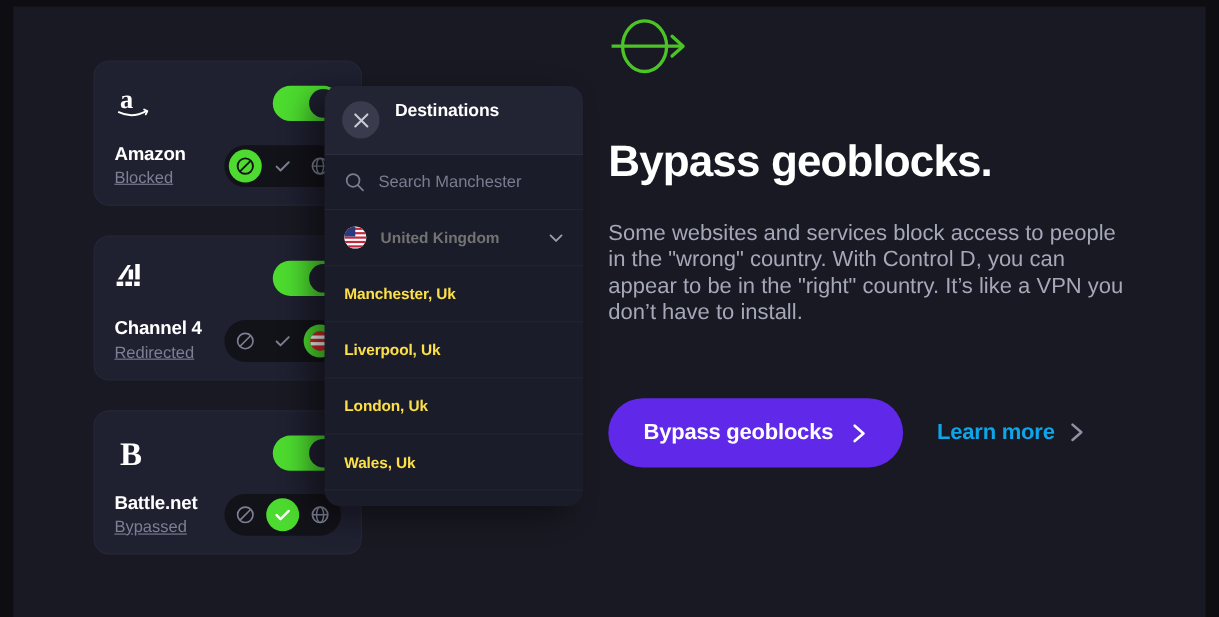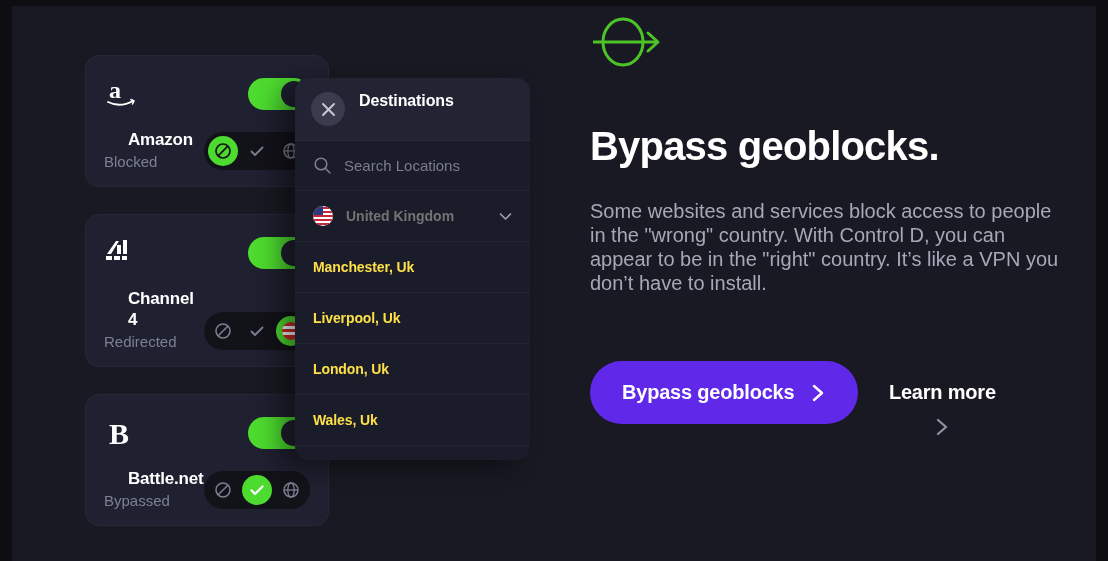--- a/index.html
+++ b/index.html
@@ -80,27 +80,27 @@
     justify-content: space-between;
     margin-top: 13px;
   }
 
   .card-name {
     font-size: 17px;
     font-weight: bold;
     color: #ffffff;
     letter-spacing: -0.2px;
     line-height: 1.25;
-    margin-left: 24px;
   }
   .card-status {
     font-size: 15px;
     color: #7d8094;
     margin-top: 2px;
     line-height: 1.3;
+    text-decoration: underline;
   }
 
   .actions {
     display: flex;
     align-items: center;
     background: #121219;
     border-radius: 20px;
     height: 38px;
     padding: 0 4px;
     gap: 4px;
@@ -199,21 +199,21 @@
     color: #fde047;
     border-bottom: 1px solid #242534;
     letter-spacing: -0.1px;
   }
   .loc-row:last-child { border-bottom: none; }
   .loc-tail { height: 14px; }
 
   
   #hero {
     position: absolute;
-    left: 578px;
+    left: 541px;
     top: 10px;
     width: 500px;
   }
 
   .hero-logo { margin-bottom: 52px; }
 
   .hero-title {
     font-size: 40px;
     font-weight: bold;
     color: #ffffff;
@@ -239,30 +239,28 @@
     font-weight: bold;
     padding: 20px 32px;
     border-radius: 32px;
     border: none;
     letter-spacing: -0.2px;
     cursor: pointer;
   }
 
   .learn {
     display: inline-flex;
-    align-items: center;
     gap: 12px;
     margin-top: 48px;
     margin-left: 26px;
-    color: #ffffff;
+    color: #0ea5e9;
     font-size: 20px;
     font-weight: bold;
     letter-spacing: -0.2px;
     cursor: pointer;
-    flex-direction: column;
   }
 </style>
 </head>
 <body>
 
 <div id="frame">
 
   <div id="cards">
 
     <div class="card">
@@ -403,21 +401,21 @@
       <span class="dest-title">Destinations</span>
     </div>
 
     <div class="dest-search">
       <span style="color:#7a7d90;display:flex">
         <svg width="19" height="19" viewBox="0 0 19 19">
           <circle cx="8" cy="8" r="5.8" stroke="currentColor" stroke-width="1.6" fill="none"></circle>
           <line x1="12.3" y1="12.3" x2="17" y2="17" stroke="currentColor" stroke-width="1.6" stroke-linecap="round"></line>
         </svg>
       </span>
-      <span class="ph">Search Locations</span>
+      <span class="ph">Search Manchester</span>
     </div>
 
     <div class="dest-country">
       <span class="flag-us">
         <span class="stripe" style="top:1px"></span>
         <span class="stripe" style="top:5px"></span>
         <span class="stripe" style="top:9px"></span>
         <span class="stripe" style="top:13px"></span>
         <span class="stripe" style="top:17px"></span>
         <span class="canton"></span>

